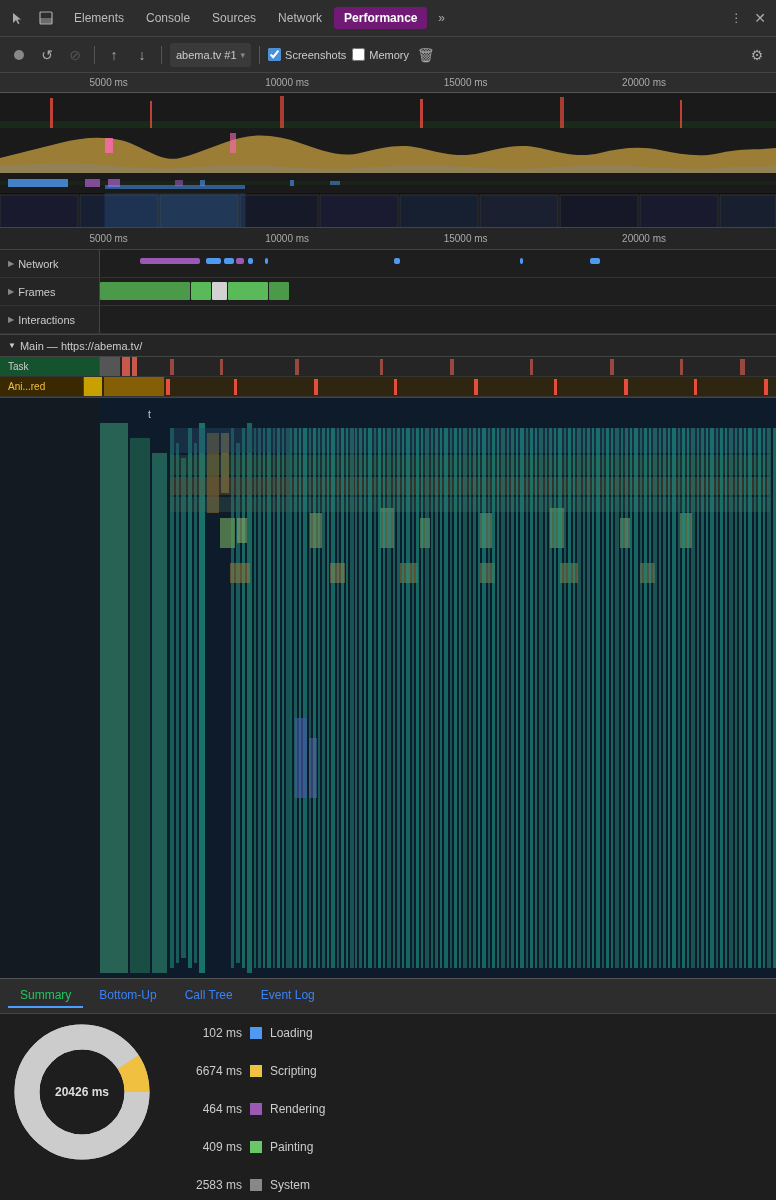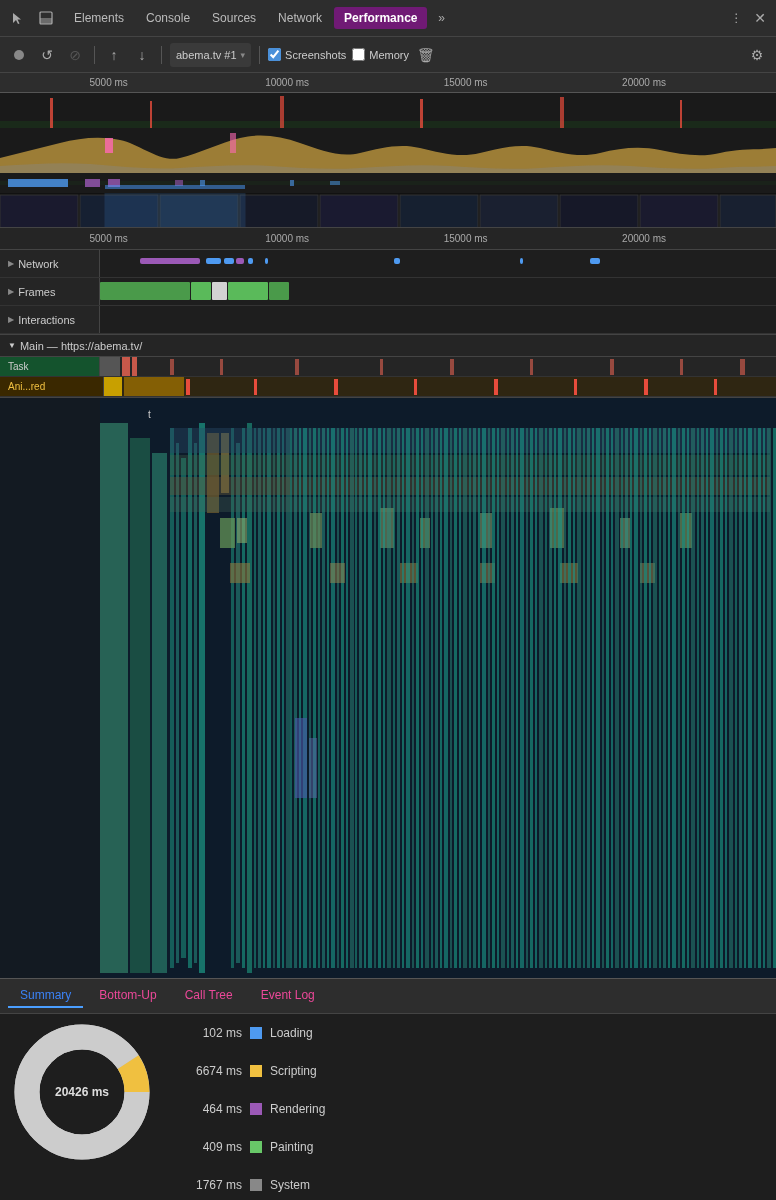--- a/index.html
+++ b/index.html
@@ -204,27 +204,27 @@
       align-items: center;
       background: #2d2d2d;
       border-top: 1px solid #555;
       border-bottom: 1px solid #444;
       height: 36px;
       padding: 0 8px;
       gap: 4px;
     }
     .bottom-tab {
       padding: 4px 12px;
-      color: #ec4899;
+      color: #3b82f6;
       cursor: pointer;
       font-size: 12px;
       border-bottom: 2px solid transparent;
     }
     .bottom-tab.active {
-      color: #3b82f6;
+      color: #22c55e;
       border-bottom: 2px solid #4a9eff;
     }
 
     
     .summary-panel {
       background: #1e1e1e;
       padding: 8px 12px 0;
     }
     .range-text {
       font-size: 11px; color: #aaa;
@@ -508,21 +508,21 @@
         <rect x="350" y="2" width="4" height="16" fill="#c8584a" opacity="0.7"></rect>
         <rect x="430" y="2" width="3" height="16" fill="#c8584a" opacity="0.7"></rect>
         <rect x="510" y="2" width="4" height="16" fill="#c8584a" opacity="0.7"></rect>
         <rect x="580" y="2" width="3" height="16" fill="#c8584a" opacity="0.7"></rect>
         <rect x="640" y="2" width="5" height="16" fill="#c8584a" opacity="0.7"></rect>
       </svg>
     </div>
   </div>
 
   <div style="display:flex;height:20px;border-bottom:1px solid #333;">
-    <div style="width:104px;background:#3a2800;border-right:1px solid #444;font-size:10px;color:#f0c040;padding-left:8px;display:flex;align-items:center;flex-shrink:0;">Ani...red</div>
+    <div style="width:84px;background:#3a2800;border-right:1px solid #444;font-size:10px;color:#f0c040;padding-left:8px;display:flex;align-items:center;flex-shrink:0;">Ani...red</div>
     <div style="flex:1;overflow:hidden;position:relative;">
       <svg width="100%" height="20" style="display:block;">
         <rect x="0" y="0" width="100%" height="20" fill="#3a2800" opacity="0.5"></rect>
         <rect x="0" y="0" width="18" height="20" fill="#c8a000"></rect>
         <rect x="20" y="0" width="60" height="20" fill="#a87800" opacity="0.7"></rect>
         <rect x="82" y="2" width="4" height="16" fill="#e74c3c"></rect>
         <rect x="150" y="2" width="3" height="16" fill="#e74c3c"></rect>
         <rect x="230" y="2" width="4" height="16" fill="#e74c3c"></rect>
         <rect x="310" y="2" width="3" height="16" fill="#e74c3c"></rect>
         <rect x="390" y="2" width="4" height="16" fill="#e74c3c"></rect>
@@ -773,21 +773,21 @@
         <span class="legend-label">Rendering</span>
       </div>
       <div class="legend-item">
         <span class="legend-value">409 ms</span>
         <svg width="12" height="12" class="legend-dot">
             <rect width="12" height="12" fill="#68c868"></rect>
           </svg>
         <span class="legend-label">Painting</span>
       </div>
       <div class="legend-item">
-        <span class="legend-value">1767 ms</span>
+        <span class="legend-value">2583 ms</span>
         <svg width="12" height="12" class="legend-dot">
             <rect width="12" height="12" fill="#888"></rect>
           </svg>
         <span class="legend-label">System</span>
       </div>
       <div class="legend-item">
         <span class="legend-value">10194 ms</span>
         <svg width="12" height="12" class="legend-dot">
             <rect width="12" height="12" fill="#ddd"></rect>
           </svg>

